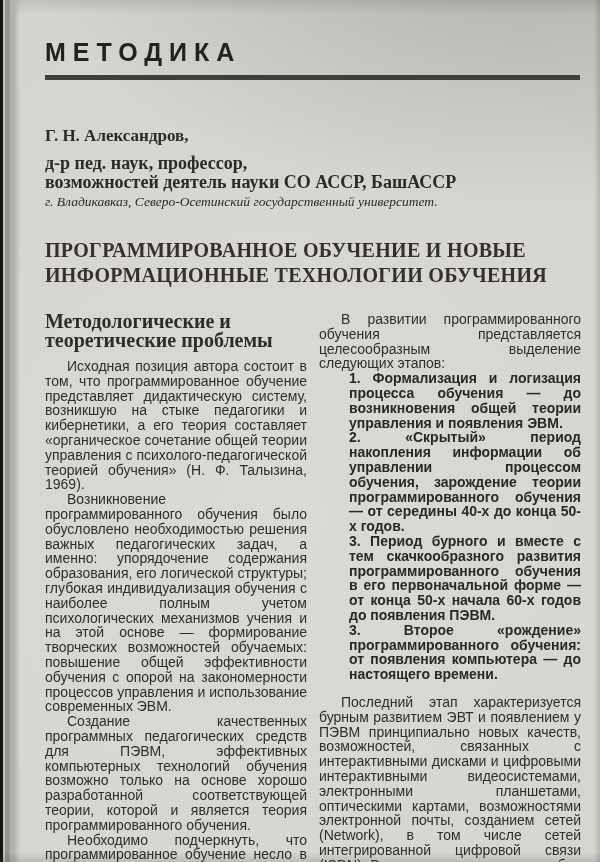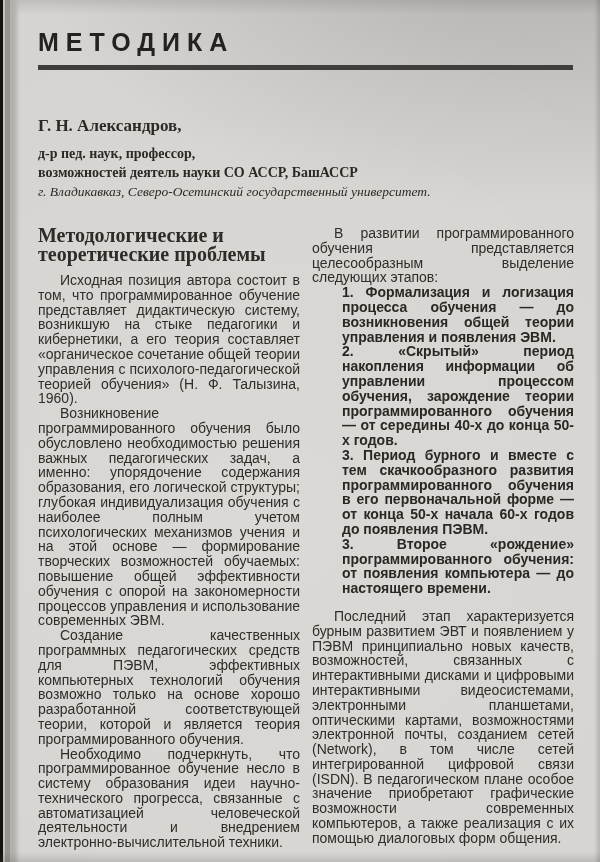--- a/index.html
+++ b/index.html
@@ -17,29 +17,29 @@
     background:linear-gradient(90deg,#141413 0 3px,#c4c2be 3px 5px,#97958f 5px 10px,#b3b1ad 10px 14px,rgba(214,212,208,0) 20px);
   }
   .edge-right{
     position:absolute;right:0;top:0;width:6px;height:862px;
     background:linear-gradient(270deg,rgba(60,59,56,.22),rgba(60,59,56,0));
   }
   .edge-bottom{
     position:absolute;left:0;bottom:0;width:600px;height:10px;
     background:linear-gradient(0deg,rgba(70,69,66,.18),rgba(70,69,66,0));
   }
-  .content{position:absolute;left:1px;top:0;width:588px;height:862px;padding:27px 15px 0 37px;box-sizing:border-box;}
+  .content{position:absolute;left:8px;top:0;width:588px;height:862px;padding:37px 15px 0 37px;box-sizing:border-box;}
   .masthead{
     margin:0;font-family:"Liberation Sans",sans-serif;font-weight:bold;
     font-size:25px;letter-spacing:7px;color:#23221f;transform:scaleY(1.06);transform-origin:left top;
   }
   .rule{width:535px;height:5px;background:#403e3b;margin-top:9px;}
   .author-block{margin-top:46px;color:#2c2a26;font-family:"Liberation Serif",serif;}
   .author-name{font-size:17px;font-weight:bold;margin-bottom:8px;}
-  .author-degree,.author-honors{font-size:14px;font-weight:bold;line-height:19px;}
+  .author-degree,.author-honors{font-size:18px;font-weight:bold;line-height:19px;}
   .author-affiliation{font-size:13.5px;font-style:italic;line-height:20px;}
   .article-title{
     margin:26px 0 0 0;font-family:"Liberation Serif",serif;font-weight:bold;
     font-size:20px;line-height:25px;color:#34312d;letter-spacing:.3px;
   }
   .columns{display:flex;gap:12px;margin-top:24px;}
   .col{flex:1;min-width:0;}
   .col-heading{
     margin:0 0 9px 0;font-family:"Liberation Serif",serif;font-weight:bold;
     font-size:20px;line-height:19px;color:#2e2c28;
@@ -65,26 +65,27 @@
     <h1 class="masthead">МЕТОДИКА</h1>
     <div class="rule"></div>
 
     <div class="author-block">
       <div class="author-name">Г. Н. Александров,</div>
       <div class="author-degree">д-р пед. наук, профессор,</div>
       <div class="author-honors">возможностей деятель науки СО АССР, БашАССР</div>
       <div class="author-affiliation">г. Владикавказ, Северо-Осетинский государственный университет.</div>
     </div>
 
+    <h2 class="article-title"><span>ПРОГРАММИРОВАННОЕ ОБУЧЕНИЕ И НОВЫЕ</span><br><span>ИНФОРМАЦИОННЫЕ ТЕХНОЛОГИИ ОБУЧЕНИЯ</span></h2>
 
     <div class="columns">
 
       <div class="col">
         <h3 class="col-heading">Методологические и теоретические проблемы</h3>
-        <p>Исходная позиция автора состоит в том, что программированное обучение представляет дидактическую систему, возникшую на стыке педагогики и кибернетики, а его теория составляет «органическое сочетание общей теории управления с психолого-педагогической теорией обучения» (Н. Ф. Талызина, 1960).</p>
+        <p>Исходная позиция автора состоит в том, что программированное обучение представляет дидактическую систему, возникшую на стыке педагогики и кибернетики, а его теория составляет «органическое сочетание общей теории управления с психолого-педагогической теорией обучения» (Н. Ф. Талызина, 1969).</p>
         <p>Возникновение программированного обучения было обусловлено необходимостью решения важных педагогических задач, а именно: упорядочение содержания образования, его логической структуры; глубокая индивидуализация обучения с наиболее полным учетом психологических механизмов учения и на этой основе — формирование творческих возможностей обучаемых: повышение общей эффективности обучения с опорой на закономерности процессов управления и использование современных ЭВМ.</p>
         <p>Создание качественных программных педагогических средств для ПЭВМ, эффективных компьютерных технологий обучения возможно только на основе хорошо разработанной соответствующей теории, которой и является теория программированного обучения.</p>
         <p>Необходимо подчеркнуть, что программированное обучение несло в систему образования идеи научно-технического прогресса, связанные с автоматизацией человеческой деятельности и внедрением электронно-вычислительной техники.</p>
       </div>
 
       <div class="col">
         <p>В развитии программированного обучения представляется целесообразным выделение следующих этапов:</p>
         <div class="stages">
           <p>1. Формализация и логизация процесса обучения — до возникновения общей теории управления и появления ЭВМ.</p>
           <p>2. «Скрытый» период накопления информации об управлении процессом обучения, зарождение теории программированного обучения — от середины 40-х до конца 50-х годов.</p>

